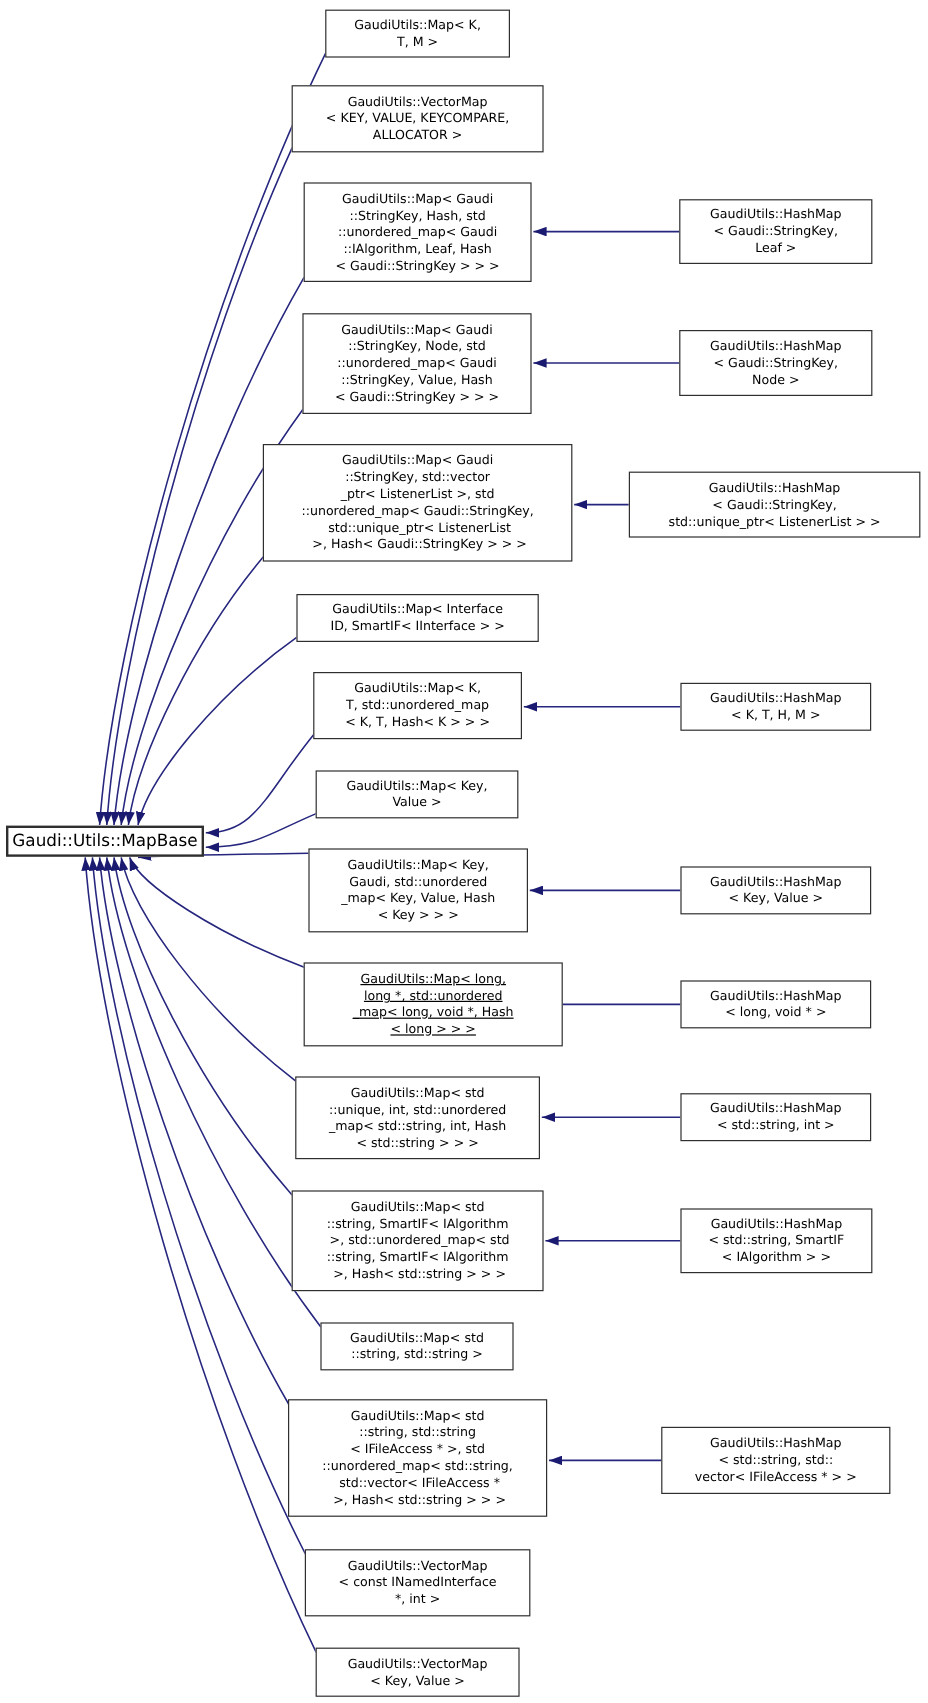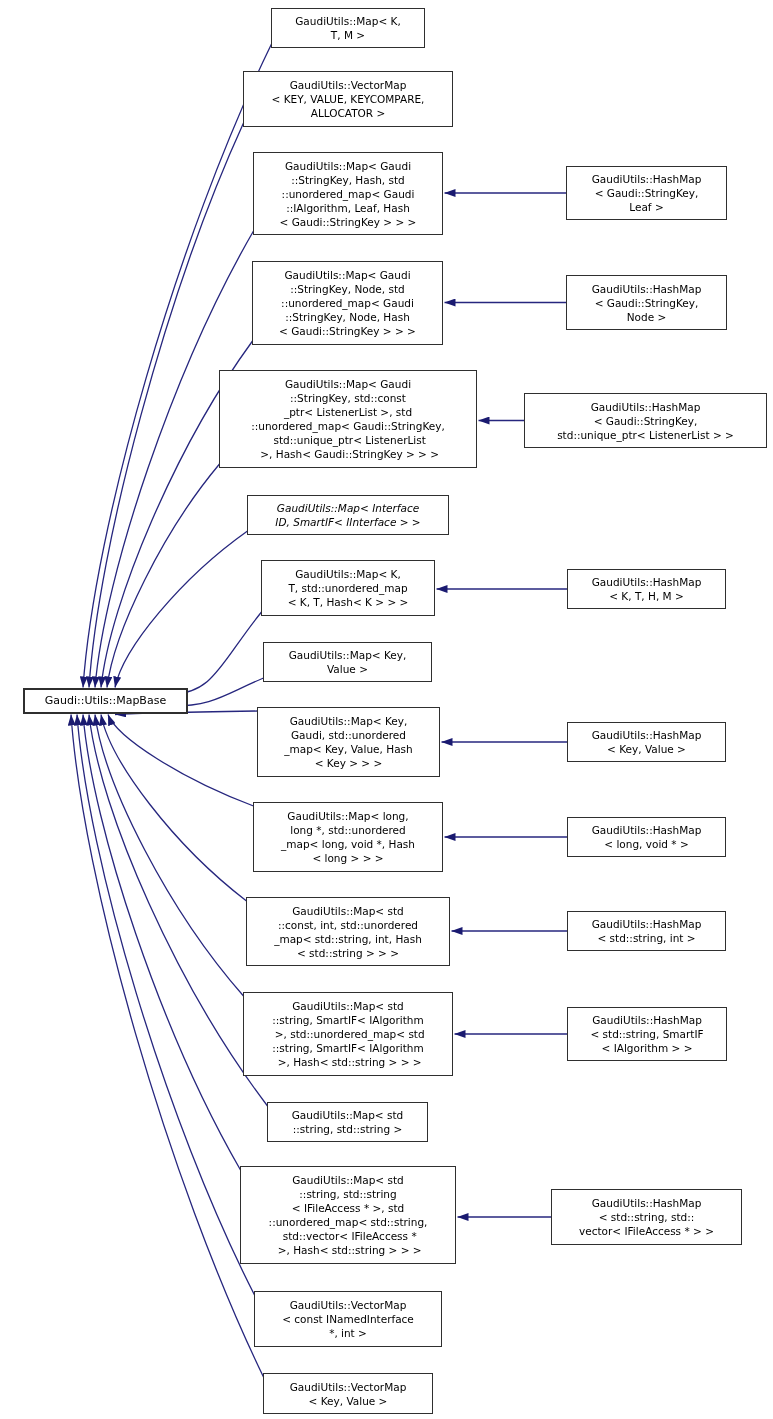--- a/index.html
+++ b/index.html
@@ -4,21 +4,21 @@
 <style>
   html,body{margin:0;padding:0;background:#ffffff;}
   #stage{position:relative;width:773px;height:1419px;background:#ffffff;overflow:hidden;
          font-family:"DejaVu Sans","Liberation Sans",sans-serif;}
   #edges{position:absolute;left:0;top:0;z-index:0;}
   .node{position:absolute;z-index:1;box-sizing:border-box;background:#ffffff;
         border:1.5px solid #2f2f2f;display:flex;flex-direction:column;
         justify-content:center;align-items:center;
         font-size:10.5px;line-height:14px;color:#000000;cursor:pointer;}
   .node .ln{white-space:pre;}
-  .node.root{border-width:2px;font-size:11px;cursor:default;margin-left:18px;}
+  .node.root{border-width:2px;font-size:14px;cursor:default;}
 </style>
 </head>
 <body>
 
 <div id="stage">
   <svg id="edges" width="773" height="1419" viewBox="0 0 773 1419" xmlns="http://www.w3.org/2000/svg">
       <defs>
         <marker id="arr" viewBox="0 0 11 8" refX="11" refY="4" markerWidth="11" markerHeight="8" markerUnits="userSpaceOnUse" orient="auto">
           <path d="M0,0 L11,4 L0,8 z" fill="#1a1a70"></path>
         </marker>
@@ -66,59 +66,59 @@
         <div class="ln">GaudiUtils::Map&lt; Gaudi</div>
         <div class="ln">::StringKey, Hash, std</div>
         <div class="ln">::unordered_map&lt; Gaudi</div>
         <div class="ln">::IAlgorithm, Leaf, Hash</div>
         <div class="ln">&lt; Gaudi::StringKey &gt; &gt; &gt;</div>
       </div>
       <div class="node" style="left: 252px; top: 261px; width: 191px; height: 84px;">
         <div class="ln">GaudiUtils::Map&lt; Gaudi</div>
         <div class="ln">::StringKey, Node, std</div>
         <div class="ln">::unordered_map&lt; Gaudi</div>
-        <div class="ln">::StringKey, Node, Hash</div>
+        <div class="ln">::StringKey, Value, Hash</div>
         <div class="ln">&lt; Gaudi::StringKey &gt; &gt; &gt;</div>
       </div>
       <div class="node" style="left: 219px; top: 370px; width: 258px; height: 98px;">
         <div class="ln">GaudiUtils::Map&lt; Gaudi</div>
-        <div class="ln">::StringKey, std::const</div>
+        <div class="ln">::StringKey, std::vector</div>
         <div class="ln">_ptr&lt; ListenerList &gt;, std</div>
         <div class="ln">::unordered_map&lt; Gaudi::StringKey,</div>
         <div class="ln"> std::unique_ptr&lt; ListenerList</div>
         <div class="ln"> &gt;, Hash&lt; Gaudi::StringKey &gt; &gt; &gt;</div>
       </div>
-      <div class="node" style="left: 247px; top: 495px; width: 202px; height: 40px; font-style: italic;">
+      <div class="node" style="left: 247px; top: 495px; width: 202px; height: 40px;">
         <div class="ln">GaudiUtils::Map&lt; Interface</div>
         <div class="ln">ID, SmartIF&lt; IInterface &gt; &gt;</div>
       </div>
       <div class="node" style="left: 261px; top: 560px; width: 174px; height: 56px;">
         <div class="ln">GaudiUtils::Map&lt; K,</div>
         <div class="ln">T, std::unordered_map</div>
         <div class="ln">&lt; K, T, Hash&lt; K &gt; &gt; &gt;</div>
       </div>
       <div class="node" style="left: 263px; top: 642px; width: 169px; height: 40px;">
         <div class="ln">GaudiUtils::Map&lt; Key,</div>
         <div class="ln">Value &gt;</div>
       </div>
       <div class="node" style="left: 257px; top: 707px; width: 183px; height: 70px;">
         <div class="ln">GaudiUtils::Map&lt; Key,</div>
         <div class="ln">Gaudi, std::unordered</div>
         <div class="ln">_map&lt; Key, Value, Hash</div>
         <div class="ln">&lt; Key &gt; &gt; &gt;</div>
       </div>
-      <div class="node" style="left: 253px; top: 802px; width: 190px; height: 70px;">
+      <div class="node" style="left: 253px; top: 802px; width: 216px; height: 70px; text-decoration: underline;">
         <div class="ln">GaudiUtils::Map&lt; long,</div>
         <div class="ln">long *, std::unordered</div>
         <div class="ln">_map&lt; long, void *, Hash</div>
         <div class="ln">&lt; long &gt; &gt; &gt;</div>
       </div>
       <div class="node" style="left: 246px; top: 897px; width: 204px; height: 69px;">
         <div class="ln">GaudiUtils::Map&lt; std</div>
-        <div class="ln">::const, int, std::unordered</div>
+        <div class="ln">::unique, int, std::unordered</div>
         <div class="ln">_map&lt; std::string, int, Hash</div>
         <div class="ln">&lt; std::string &gt; &gt; &gt;</div>
       </div>
       <div class="node" style="left: 243px; top: 992px; width: 210px; height: 84px;">
         <div class="ln">GaudiUtils::Map&lt; std</div>
         <div class="ln">::string, SmartIF&lt; IAlgorithm</div>
         <div class="ln"> &gt;, std::unordered_map&lt; std</div>
         <div class="ln">::string, SmartIF&lt; IAlgorithm</div>
         <div class="ln"> &gt;, Hash&lt; std::string &gt; &gt; &gt;</div>
       </div>

